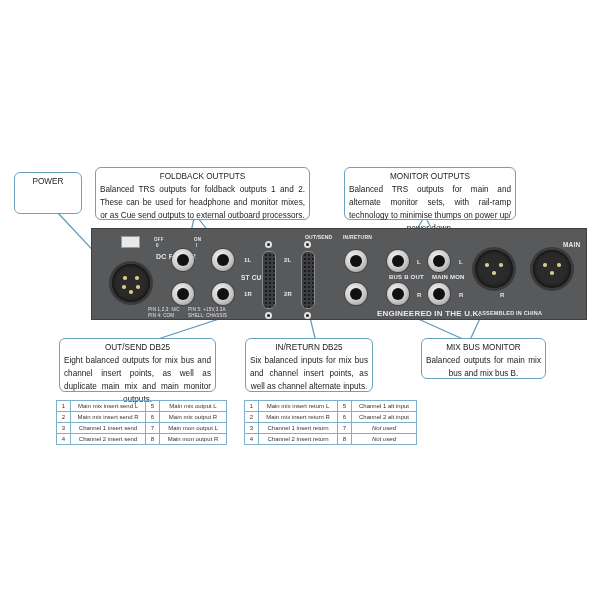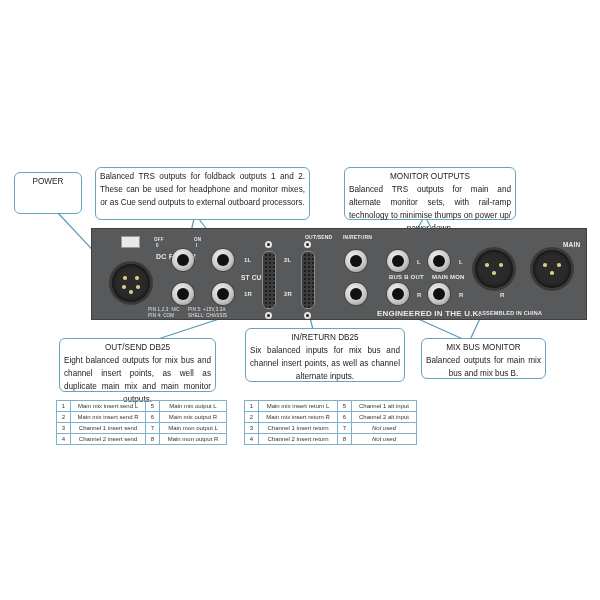--- a/index.html
+++ b/index.html
@@ -56,34 +56,35 @@
     <line x1="358" y1="292" x2="465" y2="340"></line>
     <line x1="494" y1="288" x2="470" y2="340"></line>
   </g>
 </svg>
 
 <div class="callout" style="left:14px;top:172px;width:68px;height:42px;">
   <span class="title">POWER</span>
 </div>
 
 <div class="callout" style="left:95px;top:167px;width:215px;height:53px;">
+  <span class="title">FOLDBACK OUTPUTS</span>
   <span class="body">Balanced TRS outputs for foldback outputs 1 and 2. These can be used for headphone and monitor mixes, or as Cue send outputs to external outboard processors.</span>
 </div>
 
 <div class="callout" style="left:344px;top:167px;width:172px;height:53px;">
   <span class="title">MONITOR OUTPUTS</span>
   <span class="body">Balanced TRS outputs for main and alternate monitor sets, with rail-ramp technology to minimise thumps on power up/ power down.</span>
 </div>
 
 <div class="callout" style="left:59px;top:338px;width:157px;height:54px;">
   <span class="title">OUT/SEND DB25</span>
   <span class="body">Eight balanced outputs for mix bus and channel insert points, as well as duplicate main mix and main monitor outputs.</span>
 </div>
 
-<div class="callout" style="left:245px;top:328px;width:160px;height:54px;">
+<div class="callout" style="left:245px;top:338px;width:128px;height:54px;">
   <span class="title">IN/RETURN DB25</span>
   <span class="body">Six balanced inputs for mix bus and channel insert points, as well as channel alternate inputs.</span>
 </div>
 
 <div class="callout" style="left:421px;top:338px;width:125px;height:41px;">
   <span class="title">MIX BUS MONITOR</span>
   <span class="body">Balanced outputs for main mix bus and mix bus B.</span>
 </div>
 
 <div class="panel"></div>

